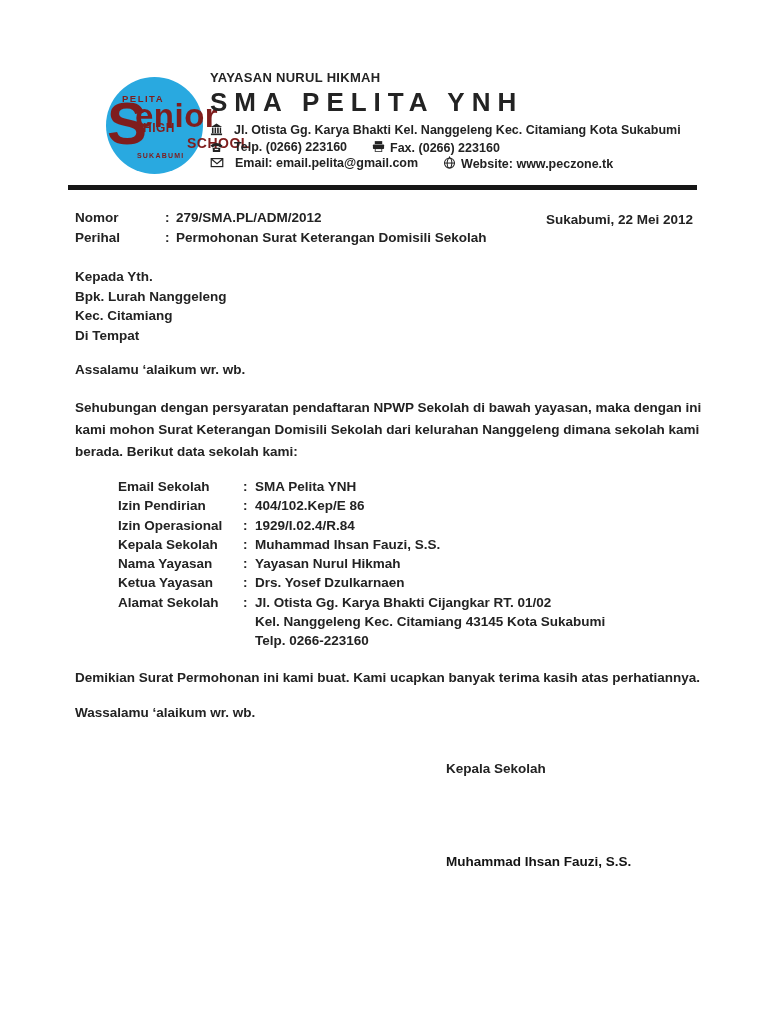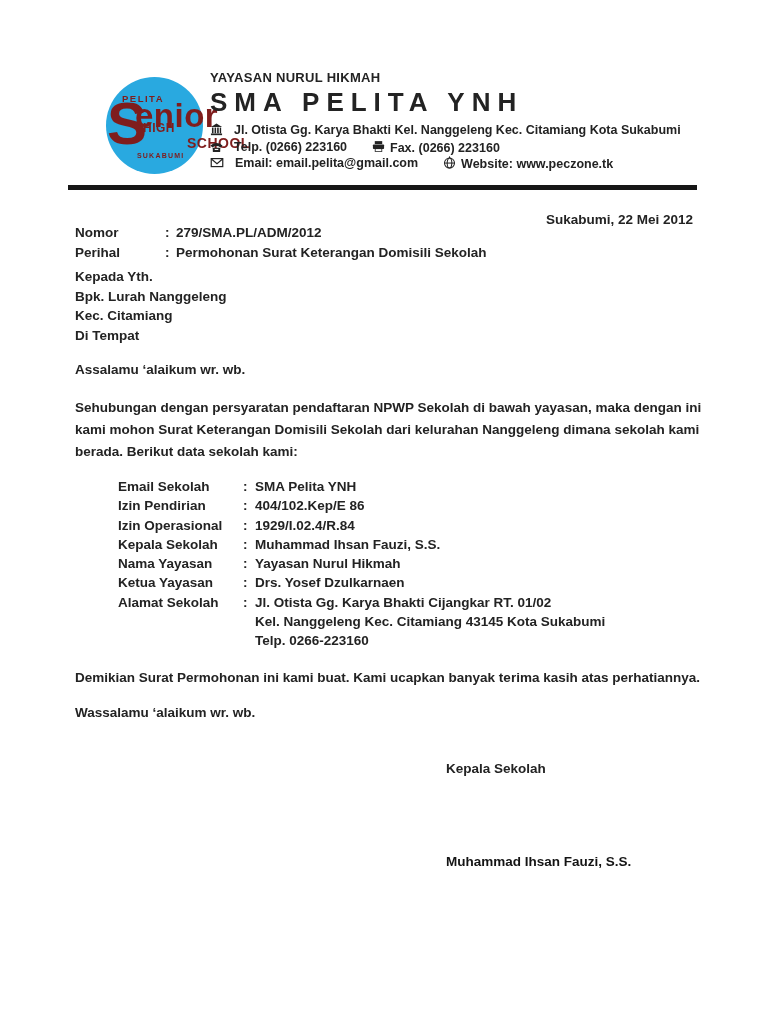--- a/index.html
+++ b/index.html
@@ -26,21 +26,21 @@
   .lh-school { font-size:26px; font-weight:600; letter-spacing:7px; margin-top:2px; white-space:nowrap; }
   .lh-contacts { margin-top:5px; font-size:12.5px; font-weight:700; }
   .contact-line { display:flex; align-items:flex-start; gap:11px; white-space:nowrap; height:16.5px; }
   .contact-gap { margin-left:14px; display:flex; align-items:center; gap:5px; }
   .icn { flex:0 0 auto; display:inline-block; }
 
   .rule { position:absolute; left:68px; top:185px; width:629px; height:5px;
           background:#161616; }
 
   
-  .meta { position:absolute; left:75px; top:223px; line-height:20px; }
+  .meta { position:absolute; left:75px; top:208px; line-height:20px; }
   .meta-row { display:flex; }
   .meta-label { width:90px; }
   .meta-colon { width:11px; }
   .date { position:absolute; right:75px; top:212px; }
 
   
   .recipient  { position:absolute; left:75px; top:267px; line-height:19.5px; }
   .salutation { position:absolute; left:75px; top:362px; }
   .para1      { position:absolute; left:75px; top:397px; width:630px; line-height:22px; }
 

